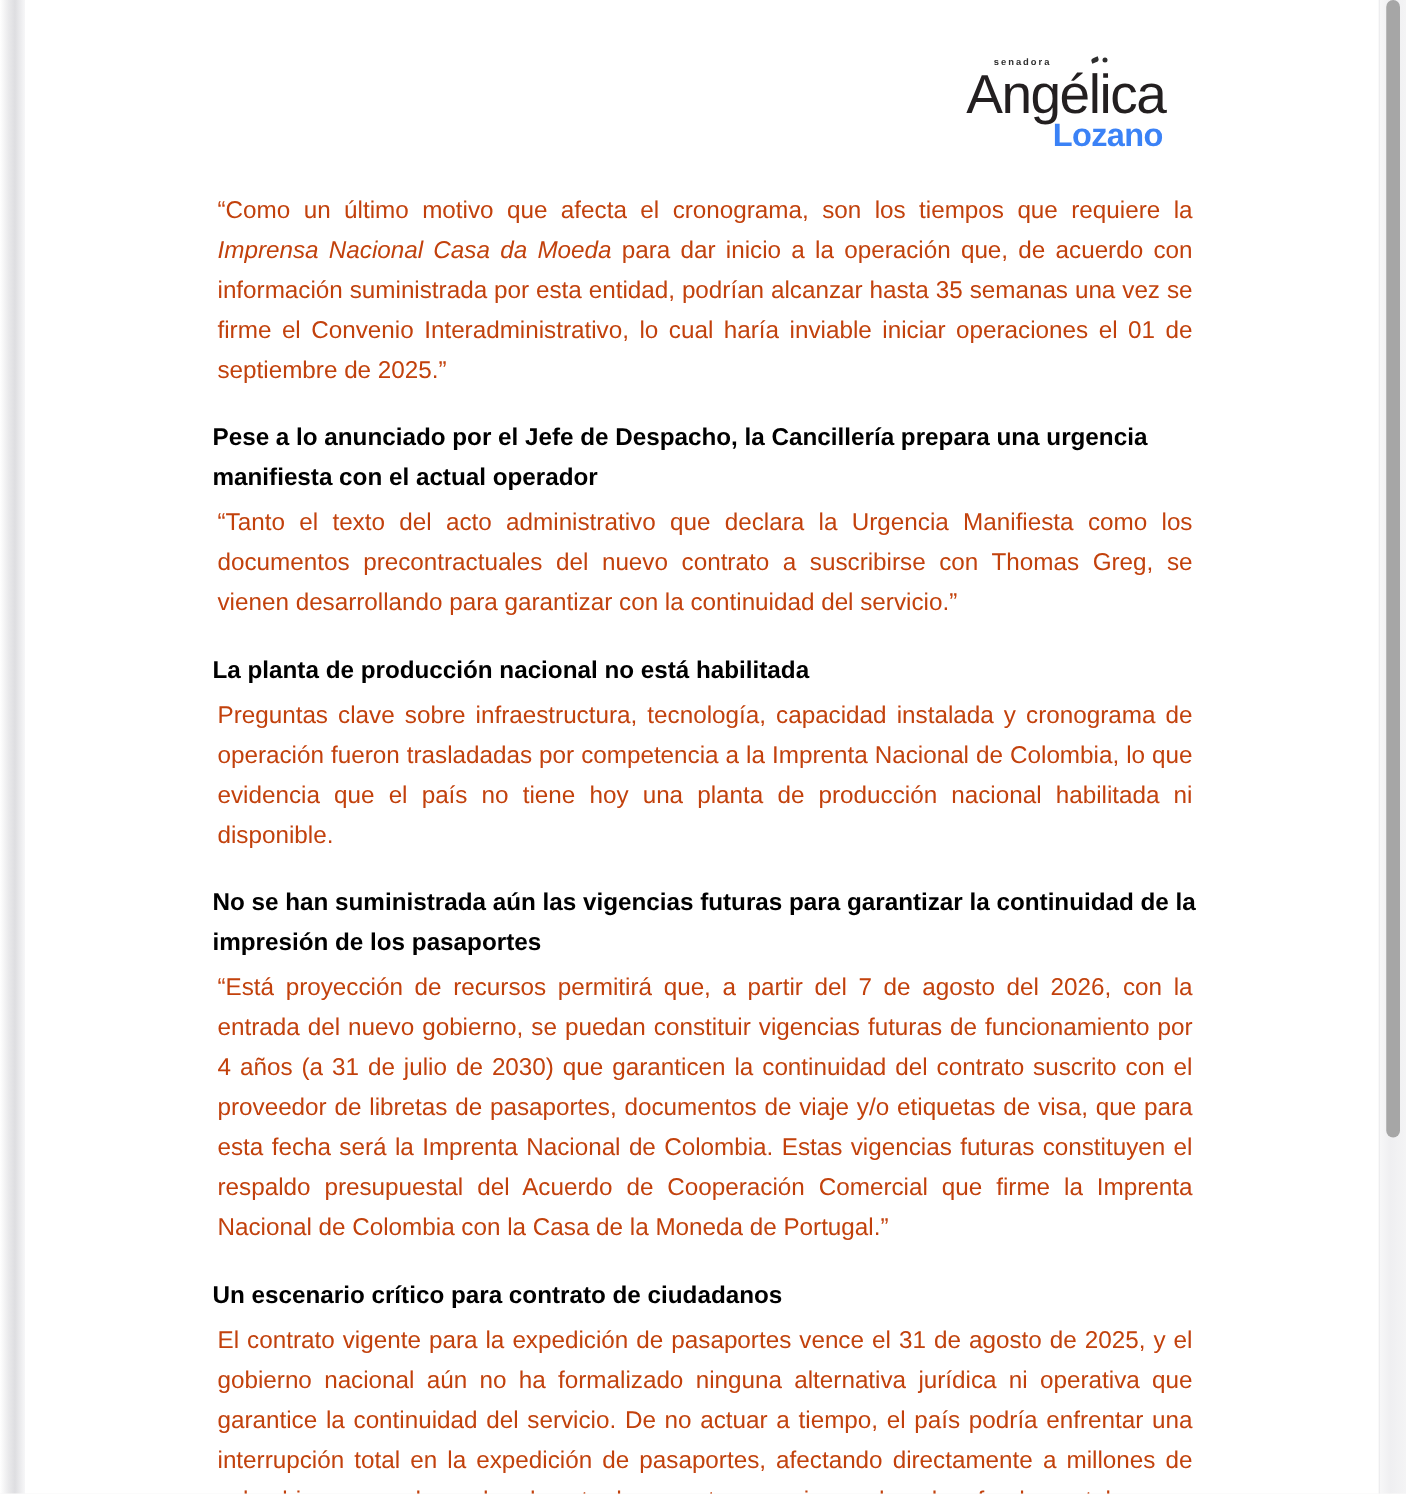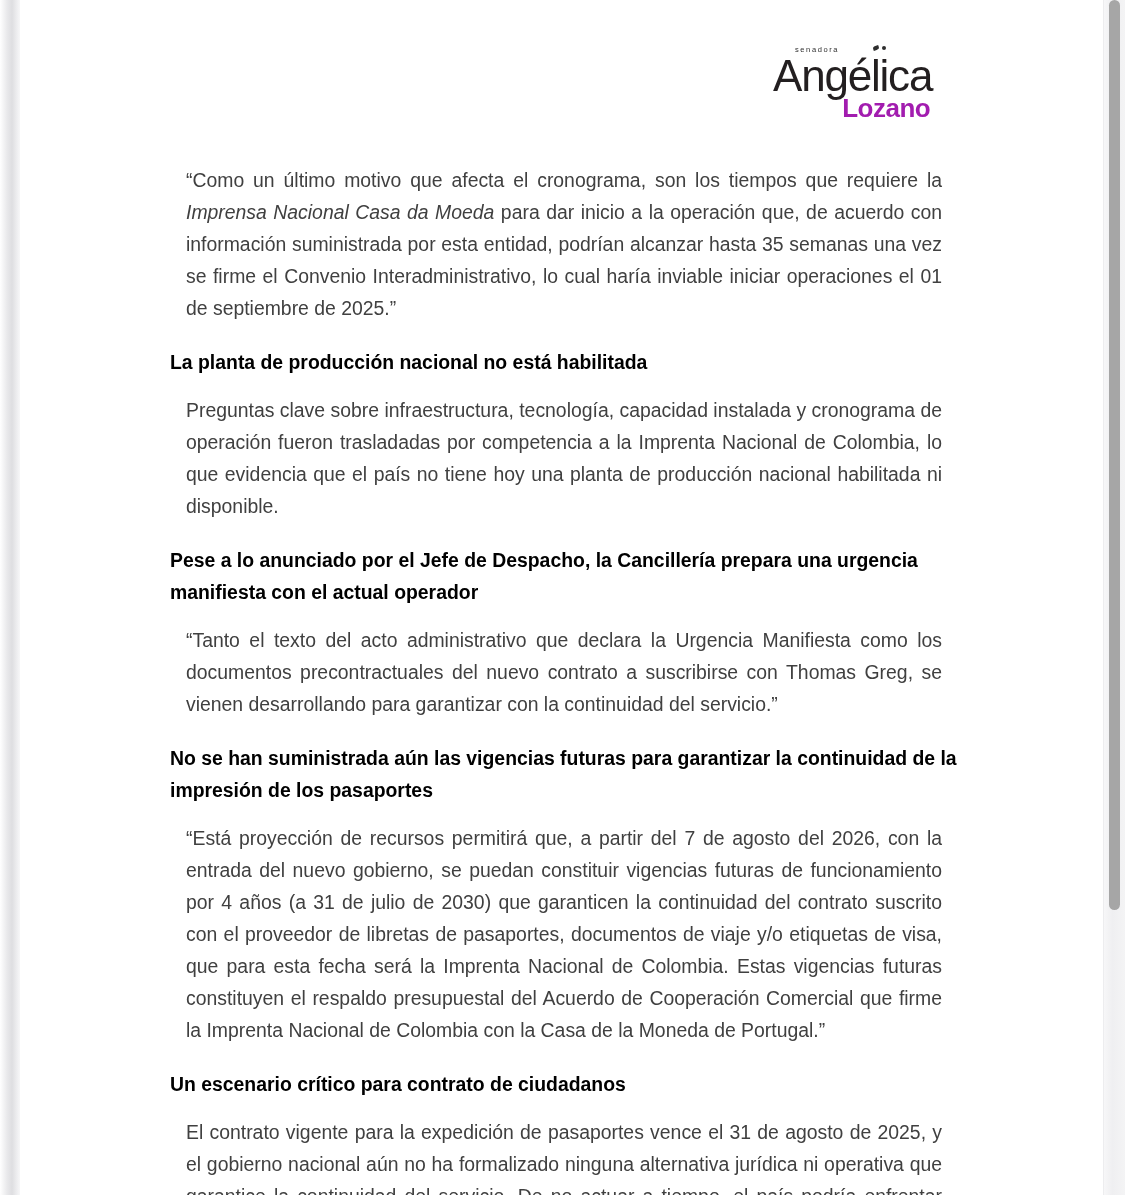--- a/index.html
+++ b/index.html
@@ -63,21 +63,21 @@
     position: relative;
     display: inline-block;
     line-height: 1;
   }
   .logo-kicker {
     position: absolute;
     top: 2px;
     left: 22px;
     font-size: 7.5px;
     letter-spacing: 1.6px;
-    font-weight: 400;
+    font-weight: 700;
     color: #2e2e2e;
     text-transform: lowercase;
     white-space: nowrap;
   }
   .logo-dots {
     position: absolute;
     top: 2px;
     left: 100px;
     display: flex;
     gap: 3px;
@@ -103,40 +103,40 @@
     color: #231f20;
     line-height: 1;
   }
   .logo-sub {
     display: block;
     margin-top: -3px;
     text-align: right;
     font-size: 26px;
     font-weight: 700;
     letter-spacing: -0.5px;
-    color: #a21caf;
+    color: #3b82f6;
     line-height: 1;
     padding-right: 2px;
   }
 
   
   .doc-body {
     position: absolute;
     left: 150px;
     top: 148px;
     width: 788px;
   }
   .block { margin: 0 0 22px 0; }
   .block:last-child { margin-bottom: 0; }
 
   .para {
-    margin: 16px;
+    margin: 4px;
     font-size: 19.4px;
     line-height: 32px;
-    color: #404040;
+    color: #c2410c;
     text-align: justify;
     text-justify: inter-word;
     hyphens: none;
   }
   .heading {
     margin: 0;
     font-size: 19.4px;
     line-height: 32px;
     font-weight: 700;
     color: #000000;
@@ -165,27 +165,27 @@
       </div>
     </div>
 
     <div class="doc-body">
 
       <div class="block">
         <p class="para"><span>“Como un último motivo que afecta el cronograma, son los tiempos que requiere la </span><span class="ital">Imprensa Nacional Casa da Moeda</span><span> para dar inicio a la operación que, de acuerdo con información suministrada por esta entidad, podrían alcanzar hasta 35 semanas una vez se firme el Convenio Interadministrativo, lo cual haría inviable iniciar operaciones el 01 de septiembre de 2025.”</span></p>
       </div>
 
       <div class="block">
+        <h2 class="heading">Pese a lo anunciado por el Jefe de Despacho, la Cancillería prepara una urgencia manifiesta con el actual operador</h2>
+        <p class="para">“Tanto el texto del acto administrativo que declara la Urgencia Manifiesta como los documentos precontractuales del nuevo contrato a suscribirse con Thomas Greg, se vienen desarrollando para garantizar con la continuidad del servicio.”</p>
+      </div>
+
+      <div class="block">
         <h2 class="heading">La planta de producción nacional no está habilitada</h2>
         <p class="para">Preguntas clave sobre infraestructura, tecnología, capacidad instalada y cronograma de operación fueron trasladadas por competencia a la Imprenta Nacional de Colombia, lo que evidencia que el país no tiene hoy una planta de producción nacional habilitada ni disponible.</p>
-      </div>
-
-      <div class="block">
-        <h2 class="heading">Pese a lo anunciado por el Jefe de Despacho, la Cancillería prepara una urgencia manifiesta con el actual operador</h2>
-        <p class="para">“Tanto el texto del acto administrativo que declara la Urgencia Manifiesta como los documentos precontractuales del nuevo contrato a suscribirse con Thomas Greg, se vienen desarrollando para garantizar con la continuidad del servicio.”</p>
       </div>
 
       <div class="block">
         <h2 class="heading">No se han suministrada aún las vigencias futuras para garantizar la continuidad de la impresión de los pasaportes</h2>
         <p class="para">“Está proyección de recursos permitirá que, a partir del 7 de agosto del 2026, con la entrada del nuevo gobierno, se puedan constituir vigencias futuras de funcionamiento por 4 años (a 31 de julio de 2030) que garanticen la continuidad del contrato suscrito con el proveedor de libretas de pasaportes, documentos de viaje y/o etiquetas de visa, que para esta fecha será la Imprenta Nacional de Colombia. Estas vigencias futuras constituyen el respaldo presupuestal del Acuerdo de Cooperación Comercial que firme la Imprenta Nacional de Colombia con la Casa de la Moneda de Portugal.”</p>
       </div>
 
       <div class="block">
         <h2 class="heading">Un escenario crítico para contrato de ciudadanos</h2>
         <p class="para">El contrato vigente para la expedición de pasaportes vence el 31 de agosto de 2025, y el gobierno nacional aún no ha formalizado ninguna alternativa jurídica ni operativa que garantice la continuidad del servicio. De no actuar a tiempo, el país podría enfrentar una interrupción total en la expedición de pasaportes, afectando directamente a millones de colombianos que dependen de este documento para ejercer derechos fundamentales.</p>

